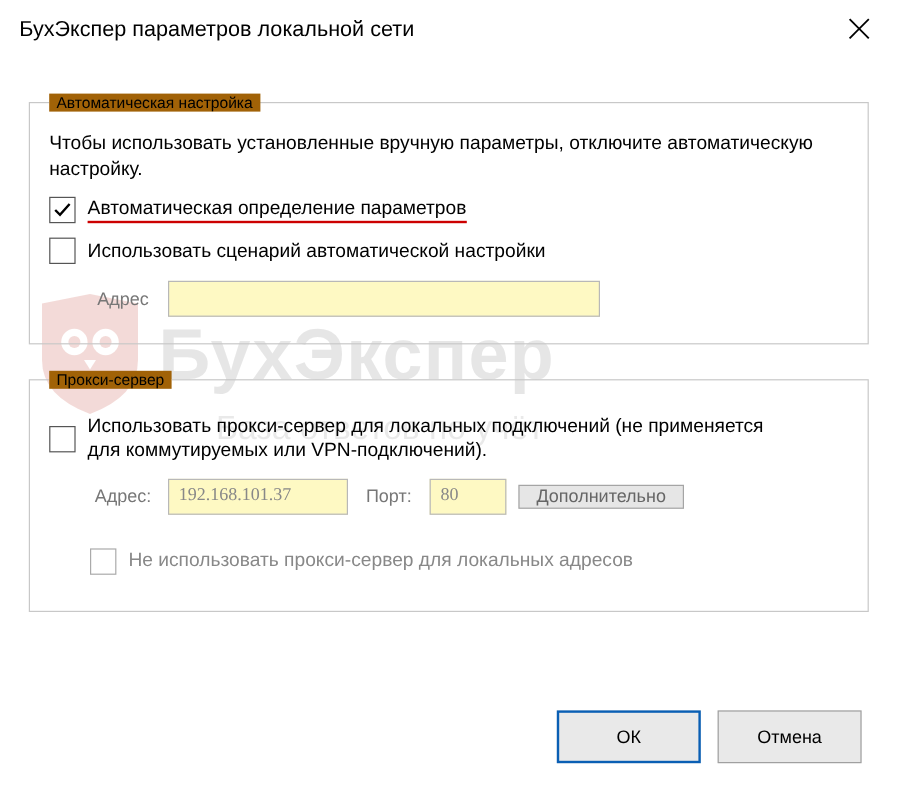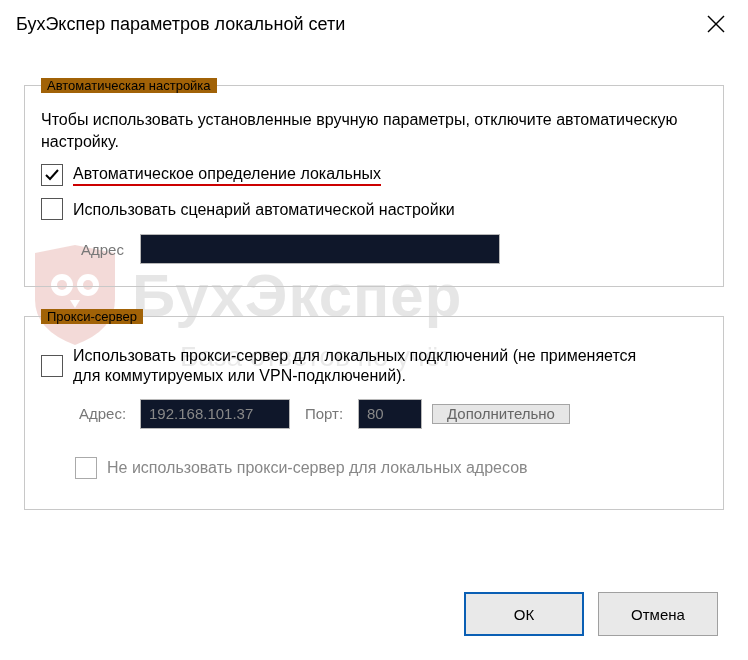--- a/index.html
+++ b/index.html
@@ -96,21 +96,22 @@
     border: 1px solid #b8b8b8;
     height: 30px;
     padding: 0 8px;
     font-size: 15px;
     background: #fff;
     color: #555;
     font-family: inherit;
   }
   .addr-input.disabled {
     color: #888;
-    background: #0f172a;
+    background: #fef9c3;
+    font-family: Liberation Serif, serif;
   }
   .addr-input.w-long { width: 360px; }
   .addr-input.w-ip { width: 150px; }
   .addr-input.w-port { width: 64px; }
   .btn-adv {
     height: 20px;
     padding: 0 14px;
     border: 1px solid #a5a5a5;
     background: #e6e6e6;
     color: #666;
@@ -212,21 +213,21 @@
     <legend>Автоматическая настройка</legend>
     <div class="group-desc">Чтобы использовать установленные вручную параметры, отключите автоматическую настройку.</div>
 
     <div class="check-row">
       <span class="chk checked">
         <svg viewBox="0 0 16 16">
           <polyline points="2,8 6,12 14,3" fill="none" stroke="#000" stroke-width="2"></polyline>
         </svg>
       </span>
       <span class="chk-label">
-        <span class="underline-red">Автоматическое определение локальных</span>
+        <span class="underline-red">Автоматическая определение параметров</span>
       </span>
     </div>
 
     <div class="check-row">
       <span class="chk">
         
       </span>
       <span class="chk-label">Использовать сценарий автоматической настройки</span>
     </div>
 

